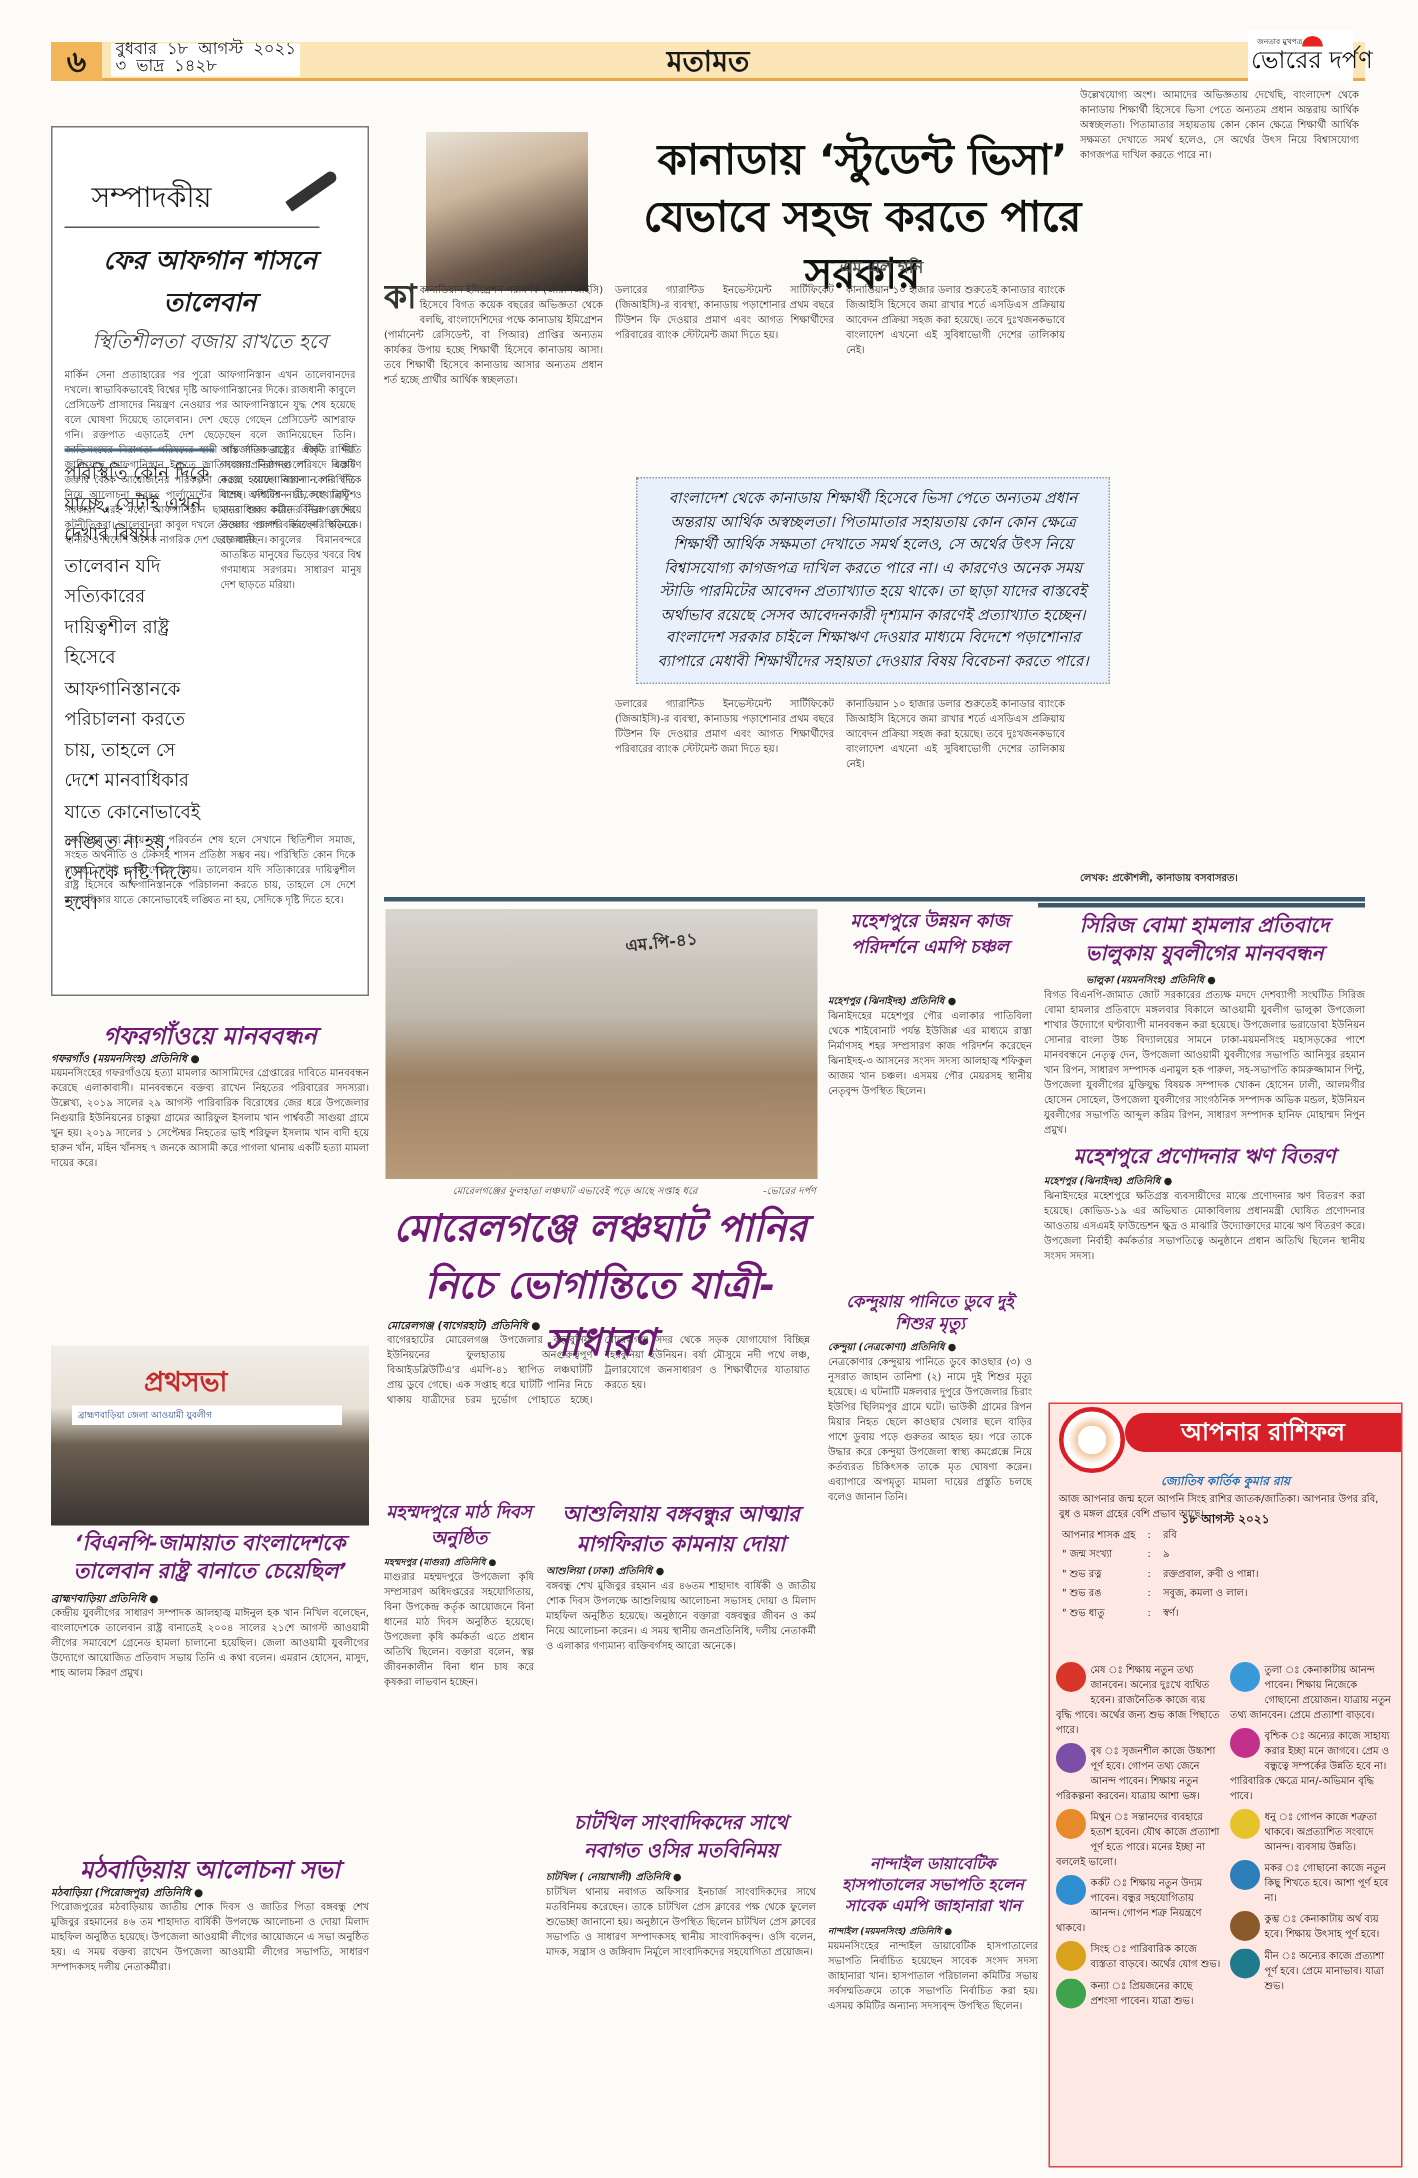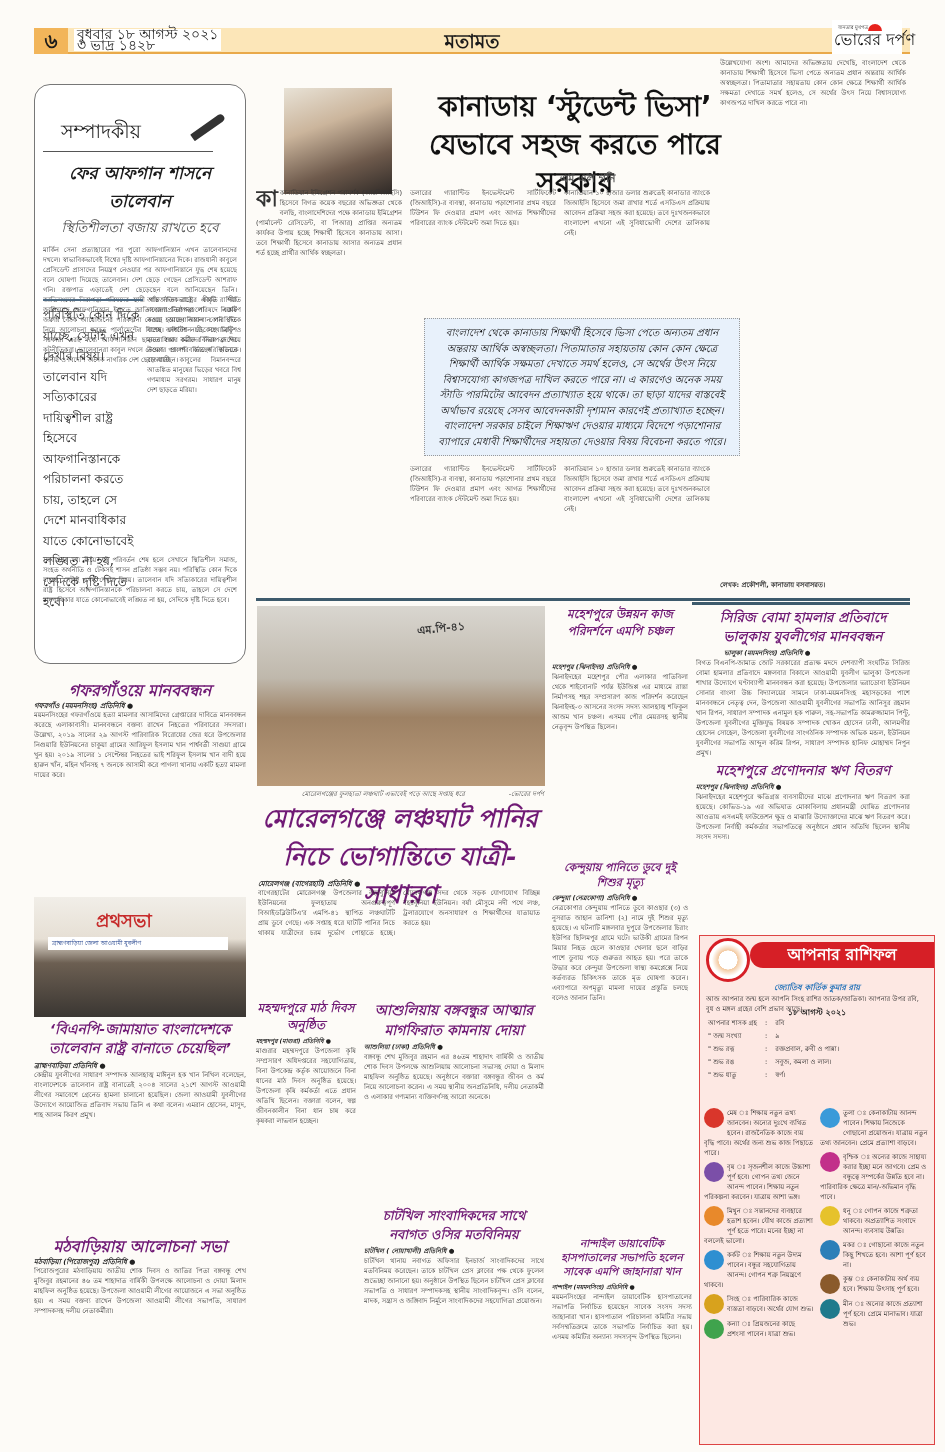--- a/index.html
+++ b/index.html
@@ -7,30 +7,30 @@
   body { font-family: "DejaVu Sans", sans-serif; color: #1a1a1a; position: relative; }
 
   .header {
     position: absolute; left: 34px; top: 28px; width: 876px; height: 26px;
     background: #fce6b8; border-bottom: 2px solid #e9a94a;
   }
   .page-num {
     position: absolute; left: 0; top: 0; width: 34px; height: 26px;
     background: #f2b55a; font-size: 20px; font-weight: bold; text-align: center; line-height: 26px;
   }
-  .header-date { position: absolute; left: 40px; top: 1px; font-size: 14px; line-height: 11px; background: #fff; padding: 0 3px; }
+  .header-date { position: absolute; left: 40px; top: 1px; font-size: 11px; line-height: 11px; background: #fff; padding: 0 3px; font-family: Liberation Mono, monospace; }
   .header-section { position: absolute; left: 0; right: 0; top: 0; text-align: center; font-size: 19px; font-weight: bold; line-height: 26px; }
   .logo { position: absolute; right: 8px; top: -8px; width: 70px; height: 34px; background: #fff; }
   .logo-tag { position: absolute; left: 6px; top: 4px; font-size: 5px; }
   .logo-sun { position: absolute; right: 20px; top: 4px; width: 14px; height: 7px; border-radius: 14px 14px 0 0; background: #e6231e; }
   .logo-name { position: absolute; left: 2px; bottom: 0; font-size: 16px; font-weight: normal; color: #111; white-space: nowrap; }
 
   .editorial {
     position: absolute; left: 34px; top: 84px; width: 212px; height: 580px;
-    border: 1.5px solid #777; border-radius: 16px; background: #fff; padding: 6px 8px;
+    border: 1.5px solid #777; border-radius: 0; background: #fff; padding: 6px 8px;
   }
   .ed-label { font-size: 19px; margin-top: 26px; padding-left: 18px; border-bottom: 1.5px solid #555; padding-bottom: 2px; width: 170px; }
   .pen-icon { position: absolute; right: 18px; top: 38px; width: 38px; height: 8px; background: #333; transform: rotate(-35deg); border-radius: 2px 10px 10px 2px; }
   .ed-title { font-size: 17px; font-weight: bold; font-style: italic; margin-top: 8px; text-align: center; }
   .ed-sub { font-size: 13px; font-style: italic; color: #444; text-align: center; margin-top: 2px; }
   .ed-body { font-size: 6.6px; line-height: 10px; text-align: justify; margin-top: 6px; color: #333; }
   .ed-pull {
     position: absolute; left: 8px; top: 214px; width: 100px; border-top: 2.5px solid #4e6b84;
     font-size: 12px; line-height: 20.5px; padding-top: 4px;
   }

